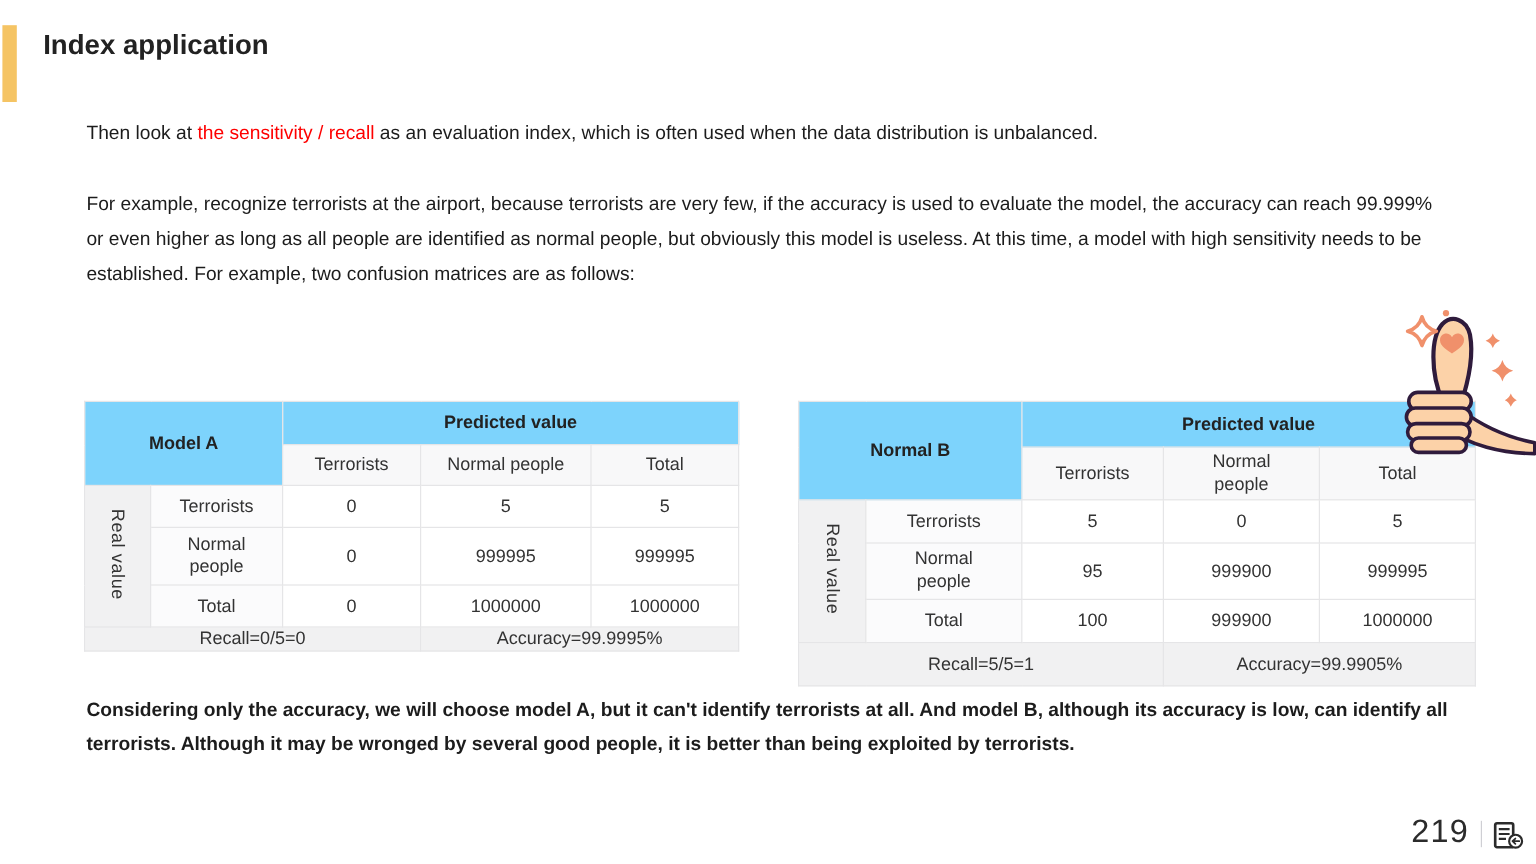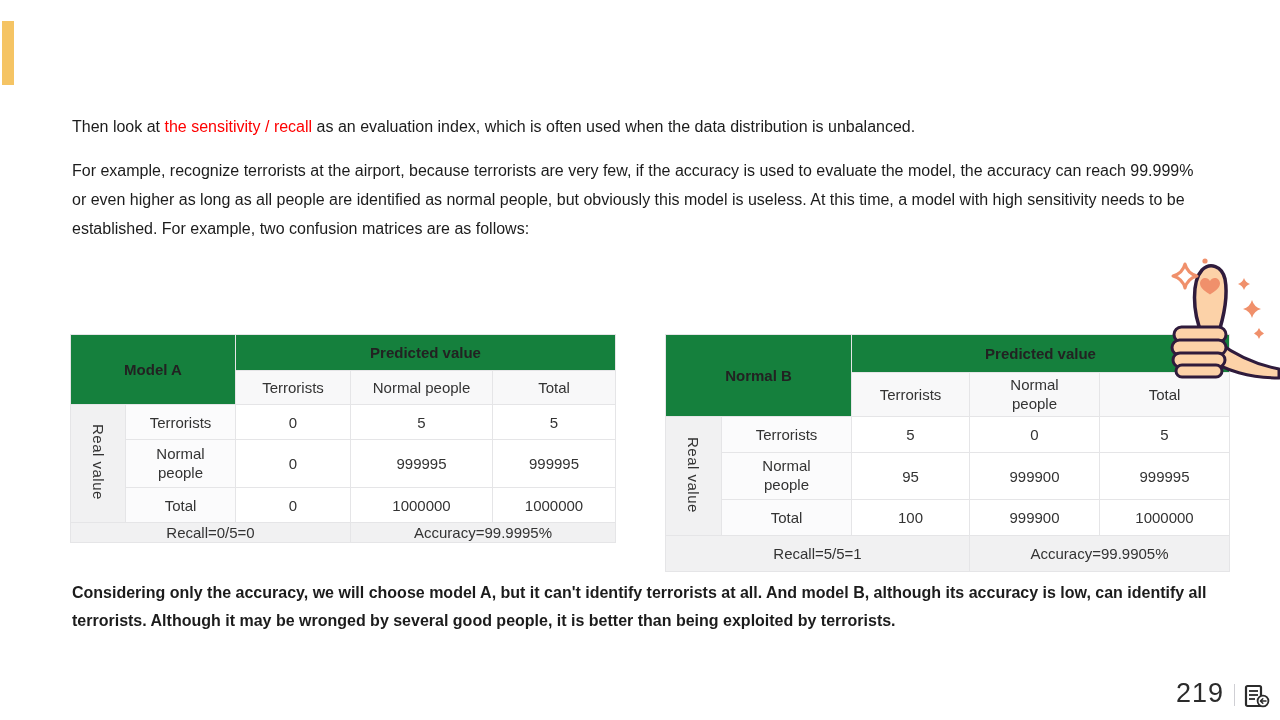--- a/index.html
+++ b/index.html
@@ -3,38 +3,38 @@
 <meta charset="utf-8">
 <style>
   html,body{margin:0;padding:0;background:#fff;}
   .slide{
     position:relative;width:1280px;height:720px;background:#ffffff;
     font-family:"Liberation Sans",sans-serif;color:#1c1c1c;overflow:hidden;
   }
   .accent-bar{position:absolute;left:2px;top:21px;width:12px;height:64px;background:#F5C464;}
   .title{position:absolute;left:36px;top:24px;font-size:23px;font-weight:bold;color:#222;letter-spacing:0;}
   .para{position:absolute;left:72px;width:1140px;font-size:16px;line-height:29px;color:#1c1c1c;}
-  .p1{top:112px;}
+  .p1{top:97px;}
   .p2{top:156px;}
   .p3{top:579px;line-height:28px;font-weight:bold;}
   .red{color:#FE0000;}
 
   
   table.conf{
     position:absolute;border-collapse:collapse;table-layout:fixed;
     font-size:15px;color:#333;text-align:center;
   }
   table.conf td{border:1px solid #E5E5E7;padding:1px 4px;vertical-align:middle;}
   .tableA{left:70px;top:334px;width:545px;}
   .tableB{left:665px;top:334px;width:564px;}
   .tableA .c0{width:55px}.tableA .c1{width:110px}.tableA .c2{width:115px}.tableA .c3{width:142px}.tableA .c4{width:123px}
   .tableB .c0{width:56px}.tableB .c1{width:130px}.tableB .c2{width:118px}.tableB .c3{width:130px}.tableB .c4{width:130px}
   .tableA tr.r1{height:36px}.tableA tr.r2{height:34px}.tableA tr.r3{height:35px}.tableA tr.r4{height:48px}.tableA tr.r5{height:35px}.tableA tr.r6{height:20px}
   .tableB tr.r1{height:38px}.tableB tr.r2{height:44px}.tableB tr.r3{height:36px}.tableB tr.r4{height:47px}.tableB tr.r5{height:36px}.tableB tr.r6{height:36px}
-  td.hdr{background:#15803d;font-weight:bold;color:#222;}
+  td.hdr{background:#7dd3fc;font-weight:bold;color:#222;}
   td.subhdr{background:#F8F8F9;}
   td.rowlabel{background:#FBFBFC;}
   td.datacell{background:#ffffff;}
   td.footcell{background:#F1F1F2;color:#333;}
   .wrap72{display:inline-block;max-width:72px;line-height:1.25;}
   td.vert-cell{background:#F1F1F2;}
   .vert-text{writing-mode:vertical-rl;display:inline-block;letter-spacing:0.5px;color:#333;line-height:1;}
 
   
   .thumb-wrap{position:absolute;left:1160px;top:256px;width:120px;height:124px;z-index:5;}
@@ -43,20 +43,21 @@
   .page-number{position:absolute;left:1176px;top:678px;font-size:27px;color:#2b2b2b;letter-spacing:1px;}
   .footer-divider{position:absolute;left:1234px;top:684px;width:1px;height:22px;background:#cfcfd4;}
   .doc-icon{position:absolute;left:1244px;top:684px;width:26px;height:24px;cursor:pointer;}
 </style>
 </head>
 <body>
 
 <div class="slide">
 
   <div class="accent-bar"></div>
+  <h1 class="title" style="margin:0;">Index application</h1>
 
   <p class="para p1" style="margin:0;">
     <span>Then look at </span><span class="red">the sensitivity / recall</span><span> as an evaluation index, which is often used when the data distribution is unbalanced.</span>
   </p>
 
   <p class="para p2" style="margin:0;">For example, recognize terrorists at the airport, because terrorists are very few, if the accuracy is used to evaluate the model, the accuracy can reach 99.999% or even higher as long as all people are identified as normal people, but obviously this model is useless. At this time, a model with high sensitivity needs to be established. For example, two confusion matrices are as follows:</p>
 
   <table class="conf tableA">
     <colgroup>
         <col class="c0">

